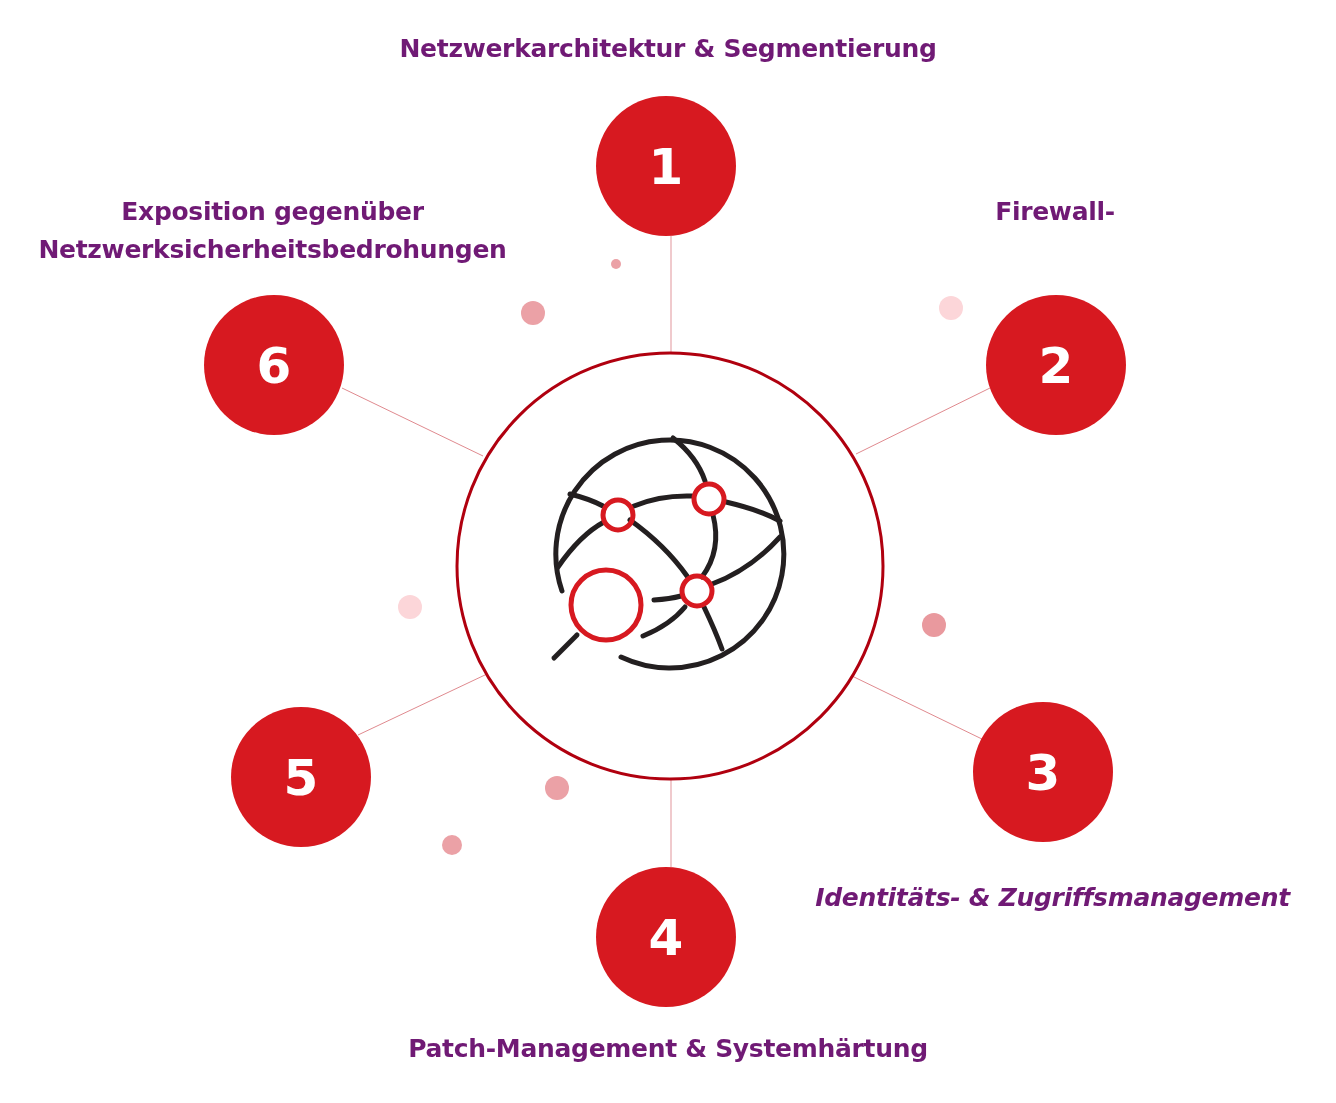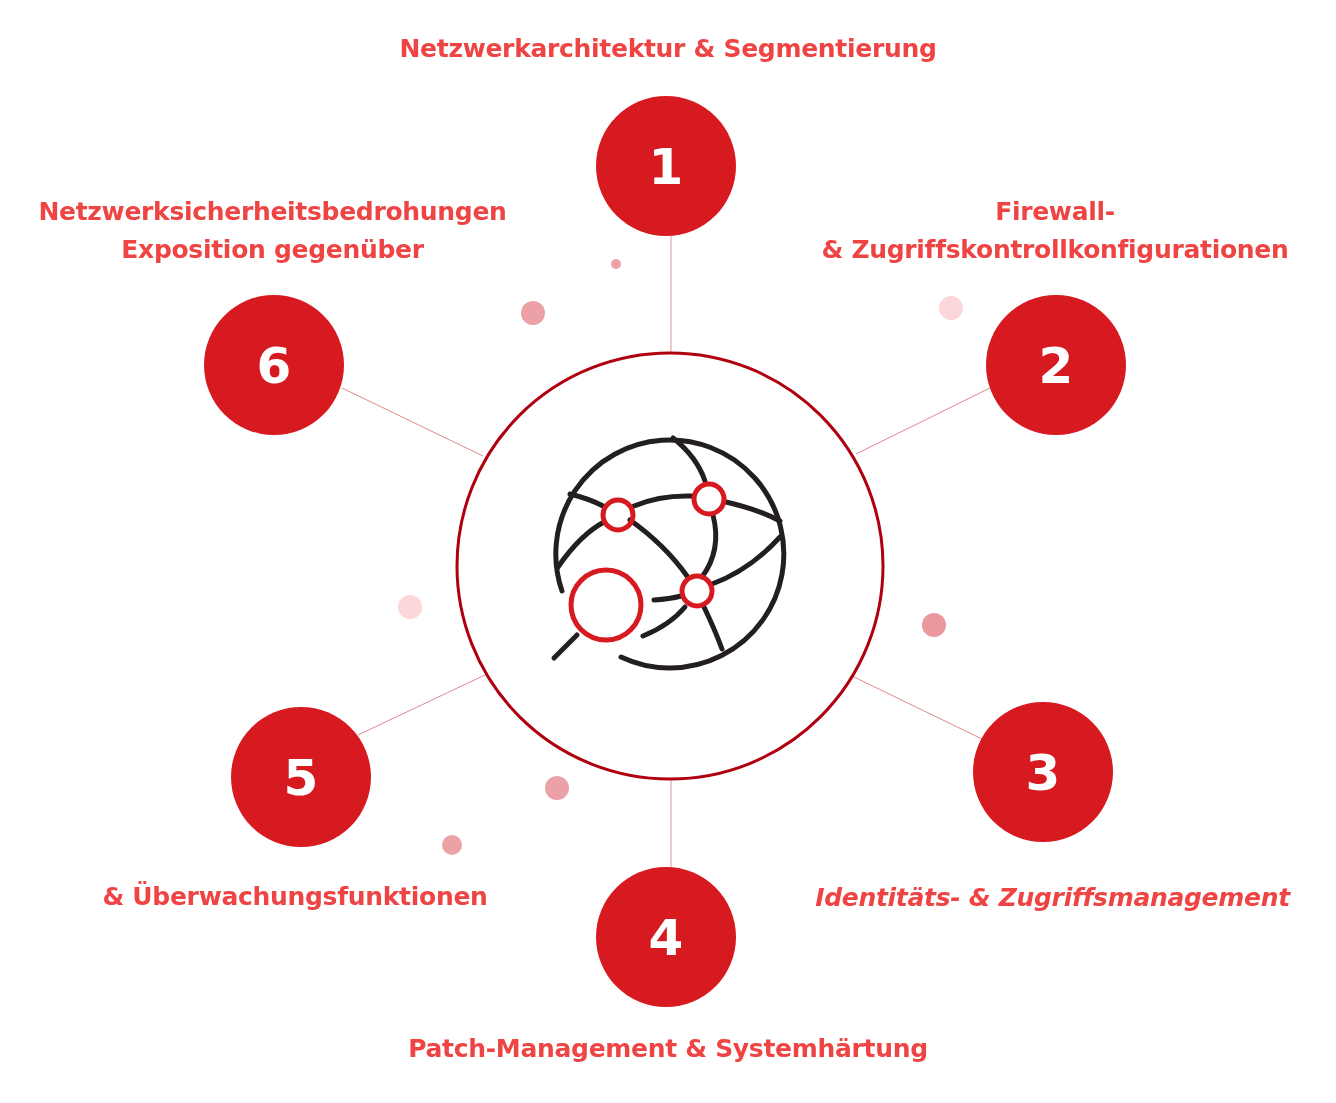--- a/index.html
+++ b/index.html
@@ -20,21 +20,21 @@
       top: 0;
       width: 1336px;
       height: 1103px;
     }
     .label {
       position: absolute;
       font-family: "DejaVu Sans", "Liberation Sans", sans-serif;
       font-weight: bold;
       font-size: 25px;
       line-height: 38px;
-      color: #ef4444;
+      color: #701a75;
       letter-spacing: -0.3px;
       white-space: nowrap;
       text-align: center;
     }
     .label span { display: block; }
     .node-num {
       font-family: "DejaVu Sans", "Liberation Sans", sans-serif;
       font-weight: bold;
       font-size: 50px;
       fill: #ffffff;
@@ -127,31 +127,29 @@
     <text class="node-num" x="274" y="383" text-anchor="middle">6</text>
   </g>
 </svg>
 
 <div class="label" style="left:368px; top:30px; width:600px;">
   <span>Netzwerkarchitektur &amp; Segmentierung</span>
 </div>
 
 <div class="label" style="left:795px; top:193px; width:520px;">
   <span>Firewall-</span>
-  <span>&amp; Zugriffskontrollkonfigurationen</span>
 </div>
 
 <div class="label" style="left:795px; top:879px; width:515px;font-style:italic;">
   <span>Identitäts- &amp; Zugriffsmanagement</span>
 </div>
 
 <div class="label" style="left:368px; top:1030px; width:600px;">
   <span>Patch-Management &amp; Systemhärtung</span>
 </div>
 
 <div class="label" style="left:40px; top:878px; width:510px;">
-  <span>&amp; Überwachungsfunktionen</span>
 </div>
 
 <div class="label" style="left:10px; top:193px; width:525px;">
+  <span>Exposition gegenüber</span>
   <span>Netzwerksicherheitsbedrohungen</span>
-  <span>Exposition gegenüber</span>
 </div>
 
 </body></html>

